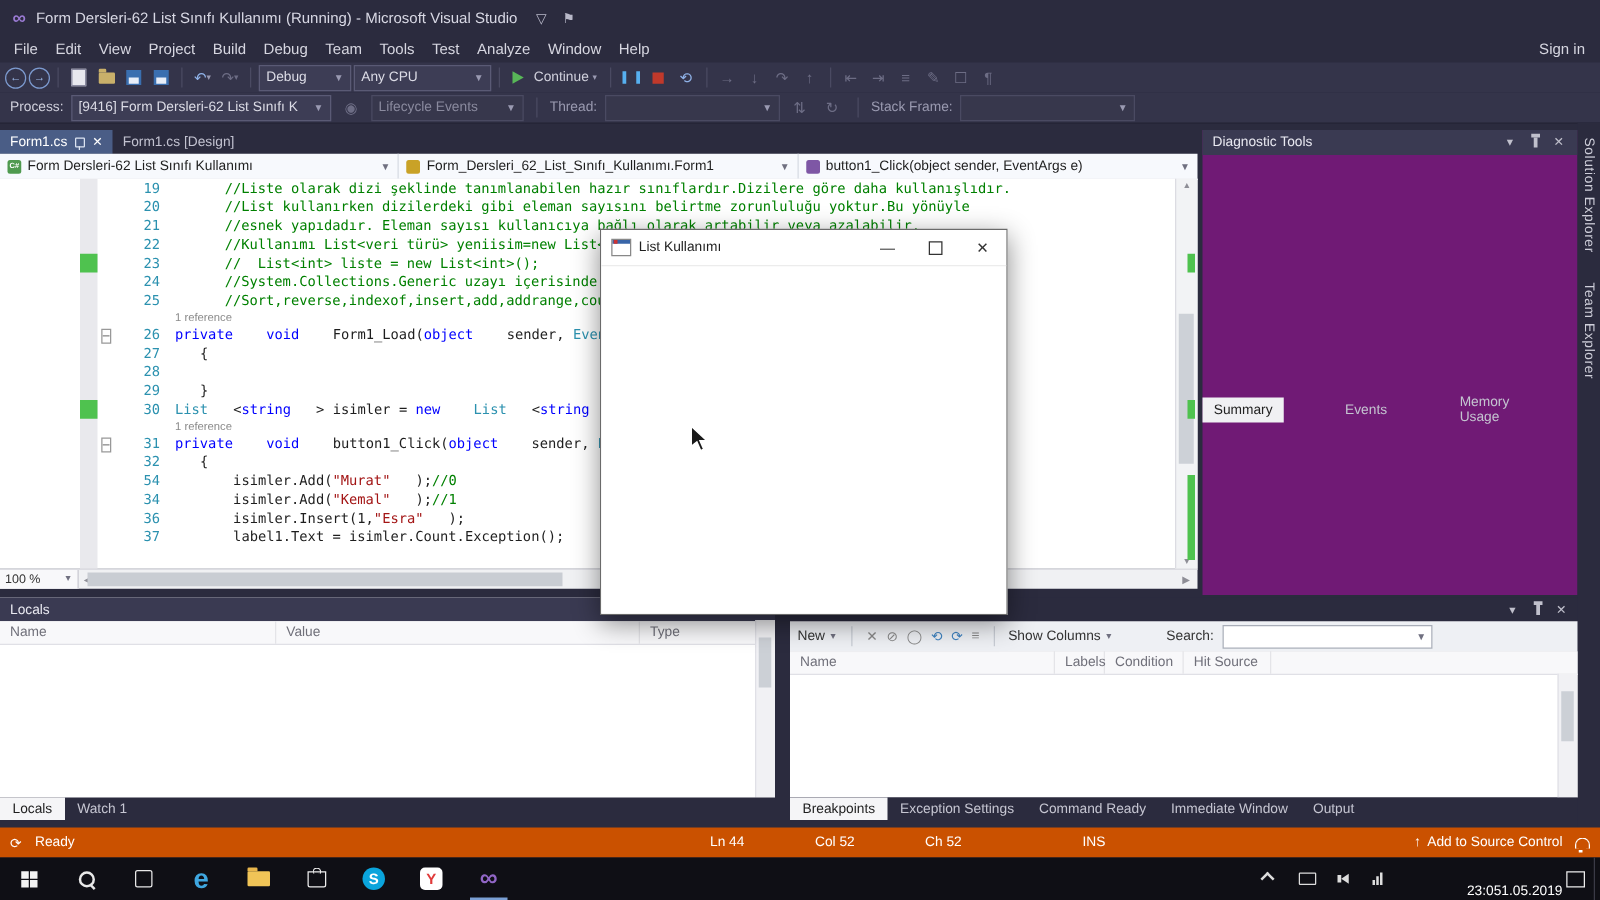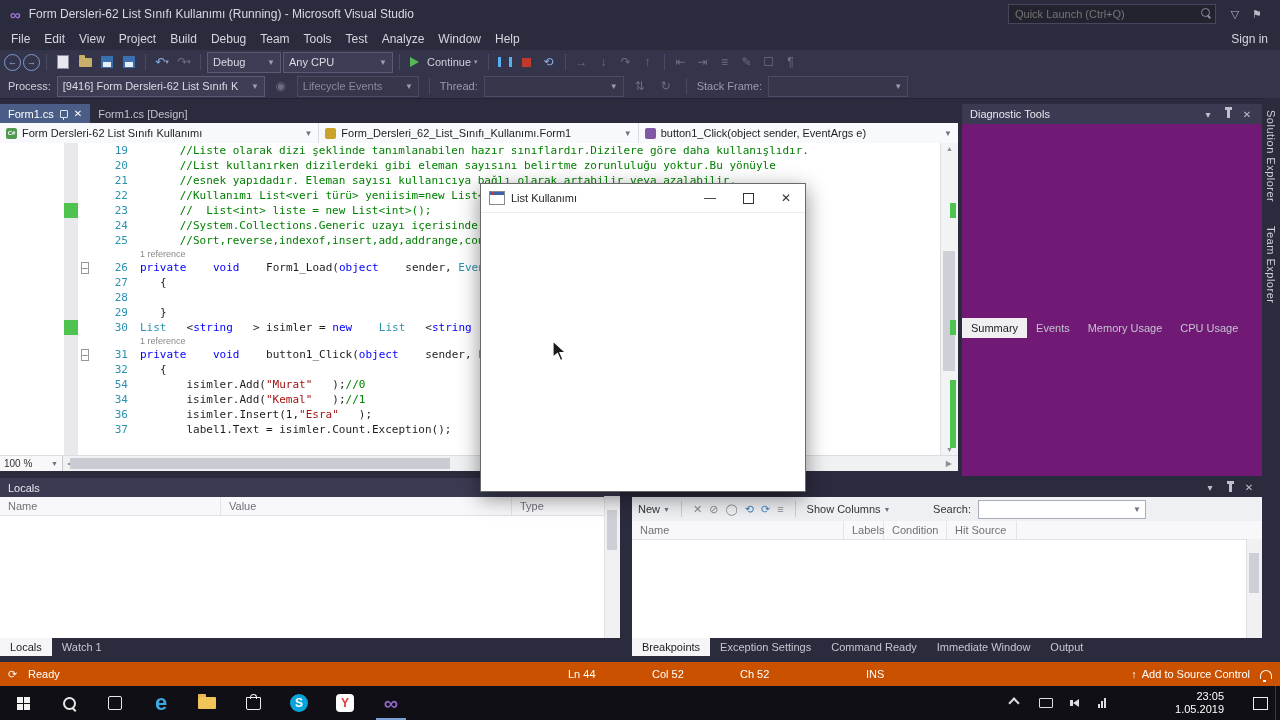--- a/index.html
+++ b/index.html
@@ -83,21 +83,21 @@
   .zoombox{width:54px;height:15px;background:#f8f8fa;border-right:1px solid #c8c8d0;display:flex;align-items:center;justify-content:space-between;padding:0 4px;color:#333;font-size:10px;flex:none;}
   .hthumb{position:absolute;left:70px;top:2px;width:380px;height:11px;background:#c9cdd3;}
   .harrow{font-size:8px;color:#8e8e96;padding:0 4px;}
 
   
   .dtpanel{left:962px;top:104px;width:300px;height:372px;background:#701a75;}
   .paneltitle{height:20px;background:#3a3a52;display:flex;align-items:center;padding:0 8px;color:#e8e8f0;font-size:11px;}
   .ptico{margin-left:8px;color:#c0c0cc;font-size:10px;width:14px;text-align:center;}
   .pin2{width:3px;height:8px;background:#c0c0cc;margin-left:12px;position:relative;}
   .pin2::before{content:"";position:absolute;left:-2px;top:-3px;width:7px;height:3px;background:#c0c0cc;}
-  .dttabs{position:absolute;left:0;top:214px;width:300px;height:20px;display:flex;align-items:flex-start;}
+  .dttabs{position:absolute;left:0;top:214px;width:300px;height:20px;display:flex;align-items:flex-start;gap:40px;}
   .dttab{height:20px;display:flex;align-items:center;padding:0 9px;font-size:11px;color:#c4c4d0;}
   .dttab.active{background:#f0f0f3;color:#222;}
   .rstrip{left:1262px;top:98px;width:18px;height:564px;background:var(--chrome-bg,#2b2b3e);}
   .vtab{position:absolute;left:3px;writing-mode:vertical-rl;font-size:11px;color:#cfcfda;letter-spacing:.5px;}
 
   
   .localspanel{left:0;top:478px;width:620px;height:178px;background:#fff;}
   .colhead{display:flex;height:18px;background:#f8f8fa;border-bottom:1px solid #e0e0e6;color:#70707a;font-size:11px;align-items:center;}
   .colcell{border-right:1px solid #e4e4e8;height:18px;display:flex;align-items:center;padding-left:8px;}
   .paneltabs{position:absolute;left:0;bottom:0;height:18px;display:flex;align-items:flex-start;background:var(--chrome-bg,#2b2b3e);width:100%;}
@@ -134,21 +134,21 @@
   .yico{width:18px;height:18px;border-radius:4px;background:#fff;color:#e03a3a;font-weight:bold;font-size:12px;display:flex;align-items:center;justify-content:center;}
   .vsico{color:#9166c6;font-size:20px;font-weight:bold;}
   .runind{position:absolute;bottom:0;left:8px;width:30px;height:2px;background:#7a9fd4;}
   .chev{width:6px;height:6px;border-left:2px solid #ddd;border-top:2px solid #ddd;transform:rotate(45deg);}
   .trayico{position:absolute;top:0;height:34px;display:flex;align-items:center;justify-content:center;width:24px;}
   .kbico{width:12px;height:8px;border:1.5px solid #ddd;border-radius:1px;}
   .spk{width:0;height:0;border-top:4px solid transparent;border-bottom:4px solid transparent;border-right:6px solid #ddd;}
   .spkbase{width:3px;height:6px;background:#ddd;}
   .netbars{display:flex;align-items:flex-end;gap:1px;}
   .netbars span{width:2px;background:#ddd;display:block;}
-  .clock{position:absolute;right:56px;top:0;height:34px;display:flex;flex-direction:column;justify-content:center;align-items:flex-end;color:#fff;font-size:11px;line-height:13px;}
+  .clock{position:absolute;right:30px;top:0;height:34px;display:flex;flex-direction:row;justify-content:center;align-items:flex-end;color:#fff;font-size:11px;line-height:13px;}
   .acico{width:13px;height:11px;border:1.5px solid #eee;}
   .showdesk{position:absolute;right:0;top:0;width:4px;height:34px;border-left:1px solid #3a3a46;}
 
   
   .formwin{left:480px;top:183px;width:326px;height:309px;background:#fff;border:1px solid #6a6a6a;
     box-shadow:0 6px 20px rgba(0,0,0,.45);z-index:50;box-sizing:border-box;}
   .formtitle{height:28px;display:flex;align-items:center;background:#fff;}
   .formico{width:14px;height:12px;border:1px solid #888;background:#fff;margin:0 6px 0 8px;position:relative;}
   .formico::before{content:"";position:absolute;left:0;top:0;right:0;height:3px;background:#3965a8;}
   .formico::after{content:"";position:absolute;left:1px;top:0;width:3px;height:3px;background:#c33;}
@@ -160,24 +160,20 @@
   .cursor{z-index:60;}
 </style>
 </head>
 <body>
 
 <div id="screen">
 
   <div class="ab fx titlebar">
     <span class="vslogo">∞</span>
     <span class="apptitle">Form Dersleri-62 List Sınıfı Kullanımı (Running) - Microsoft Visual Studio</span>
-    <div class="qlwrap">
-      <input class="qlinput" placeholder="Quick Launch (Ctrl+Q)" style="">
-      <span class="qlmag"></span>
-    </div>
     <span class="tbico" style="margin:0 4px 0 10px">▽</span>
     <span class="tbico" style="margin-right:14px">⚑</span>
   </div>
 
   <div class="ab fx menubar" style="padding-left:4px">
     <span class="mi">File</span>
     <span class="mi">Edit</span>
     <span class="mi">View</span>
     <span class="mi">Project</span>
     <span class="mi">Build</span>

